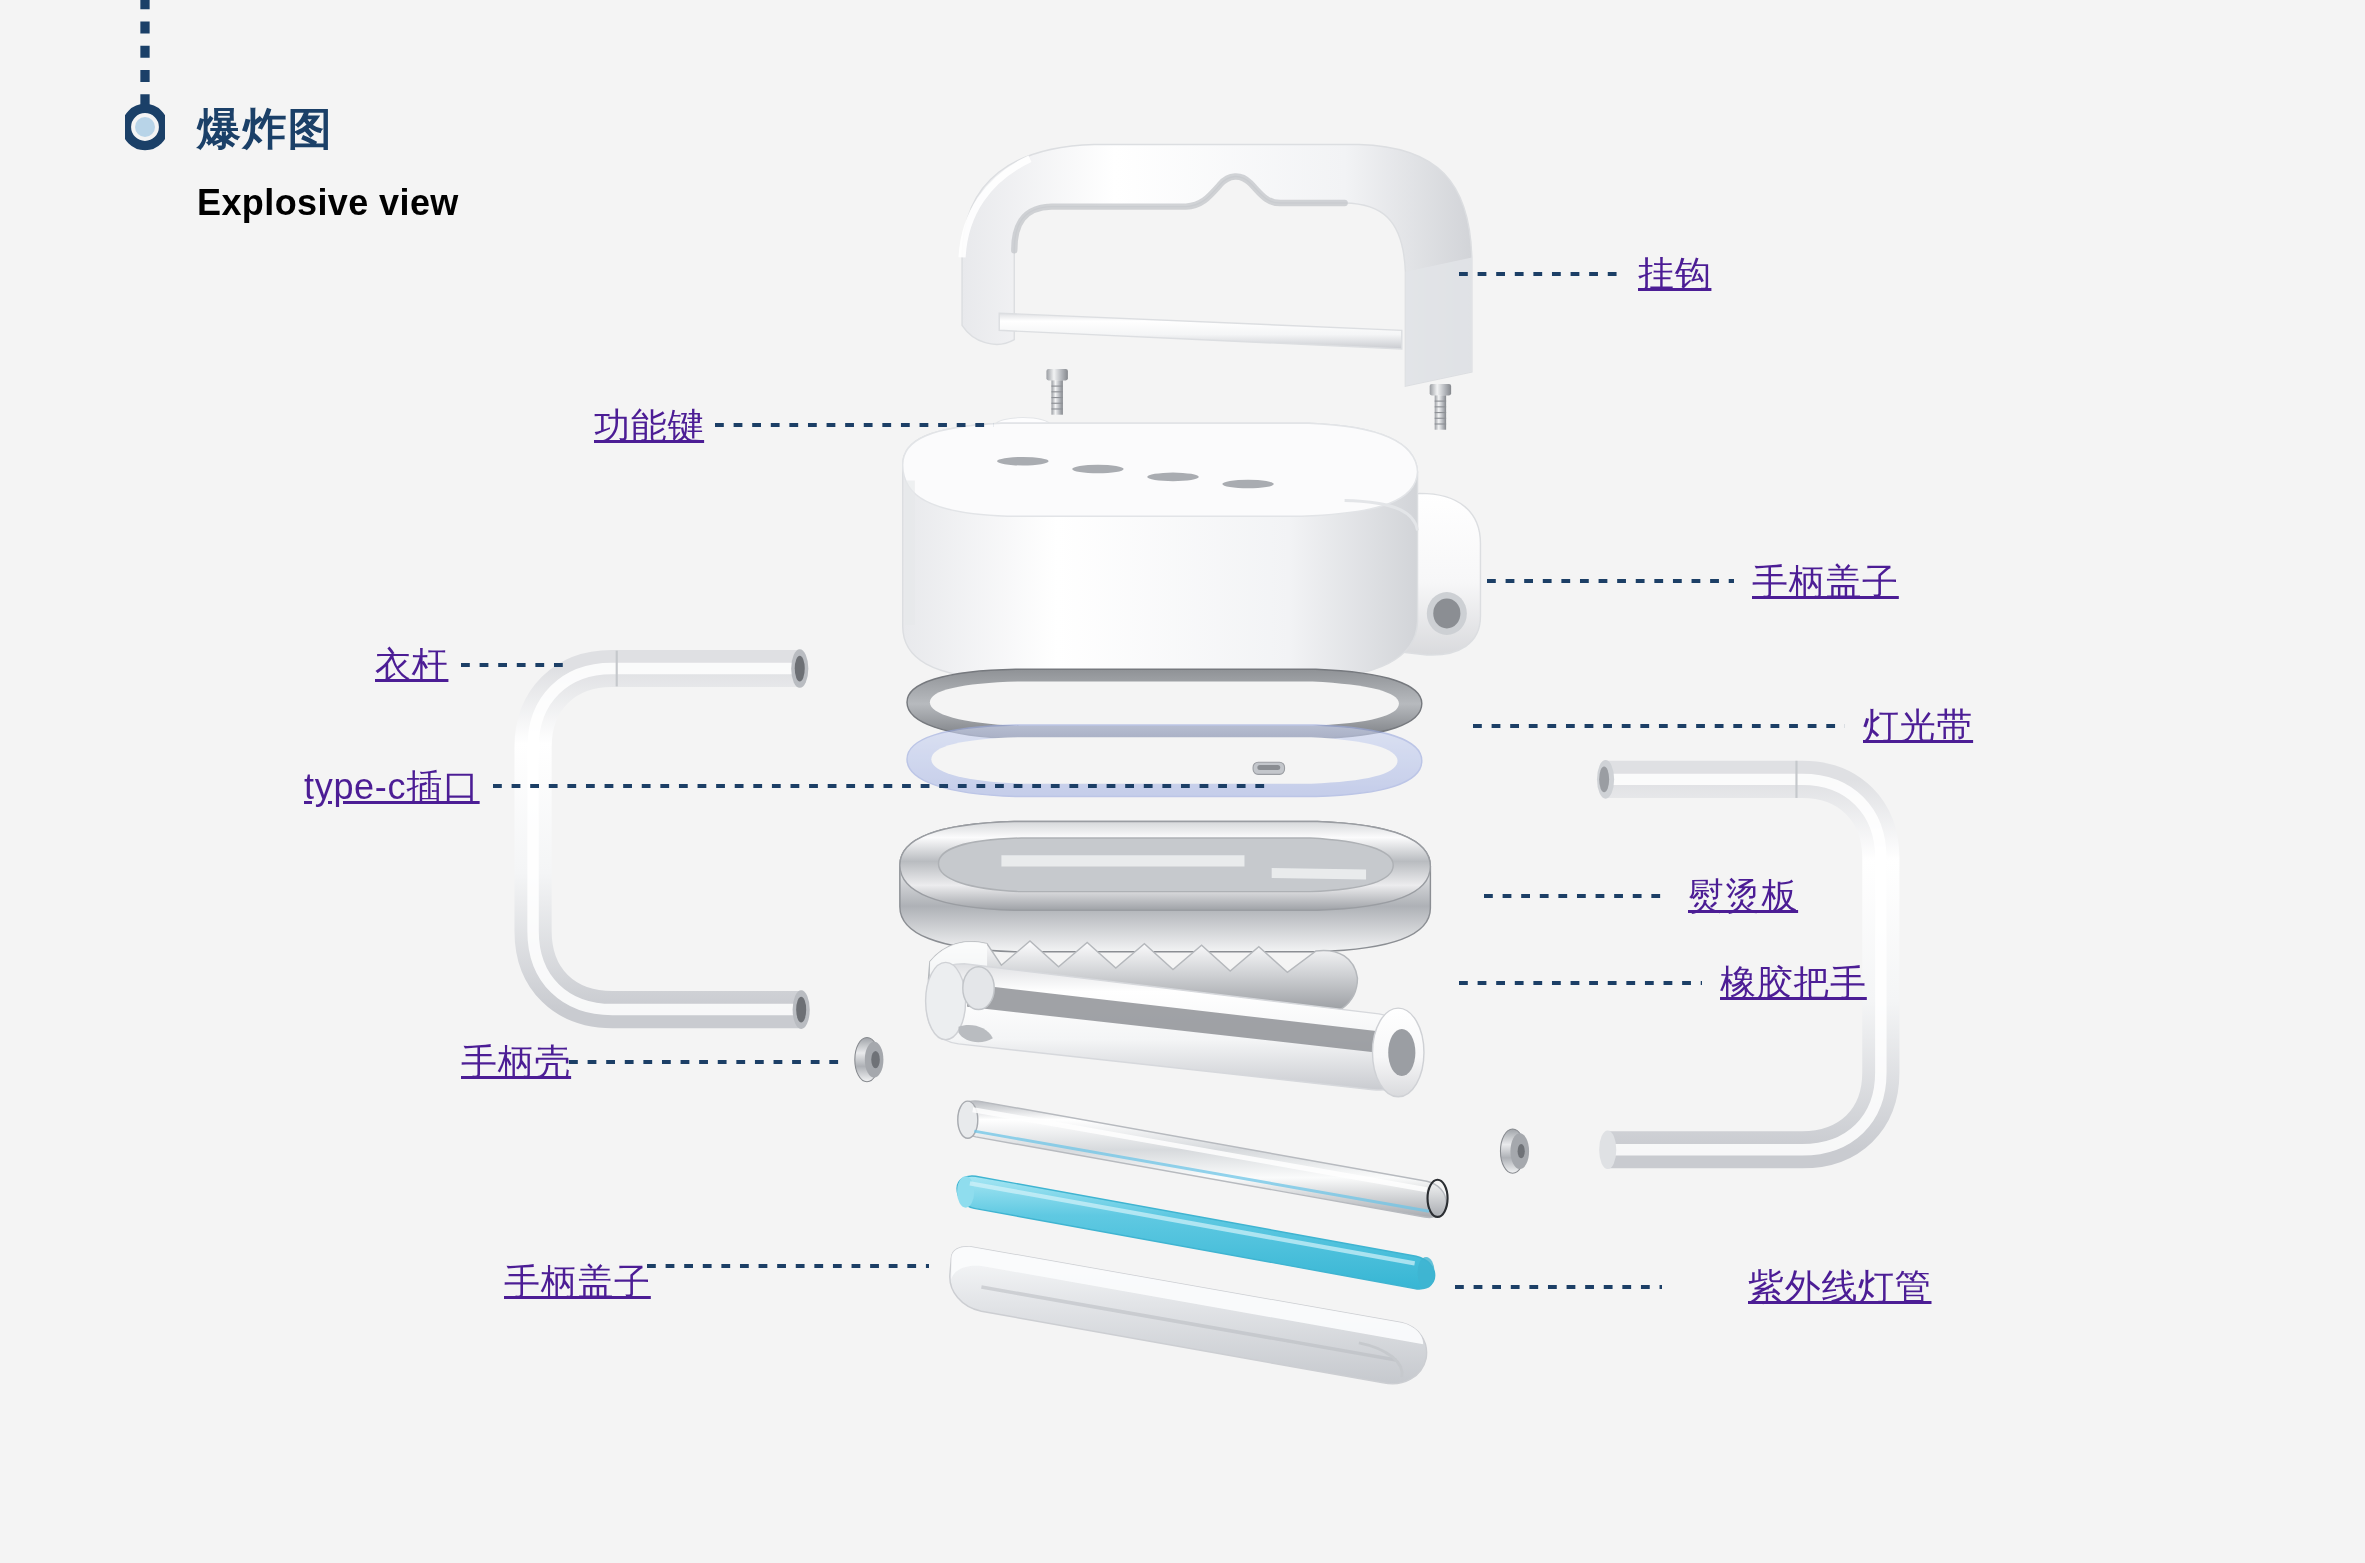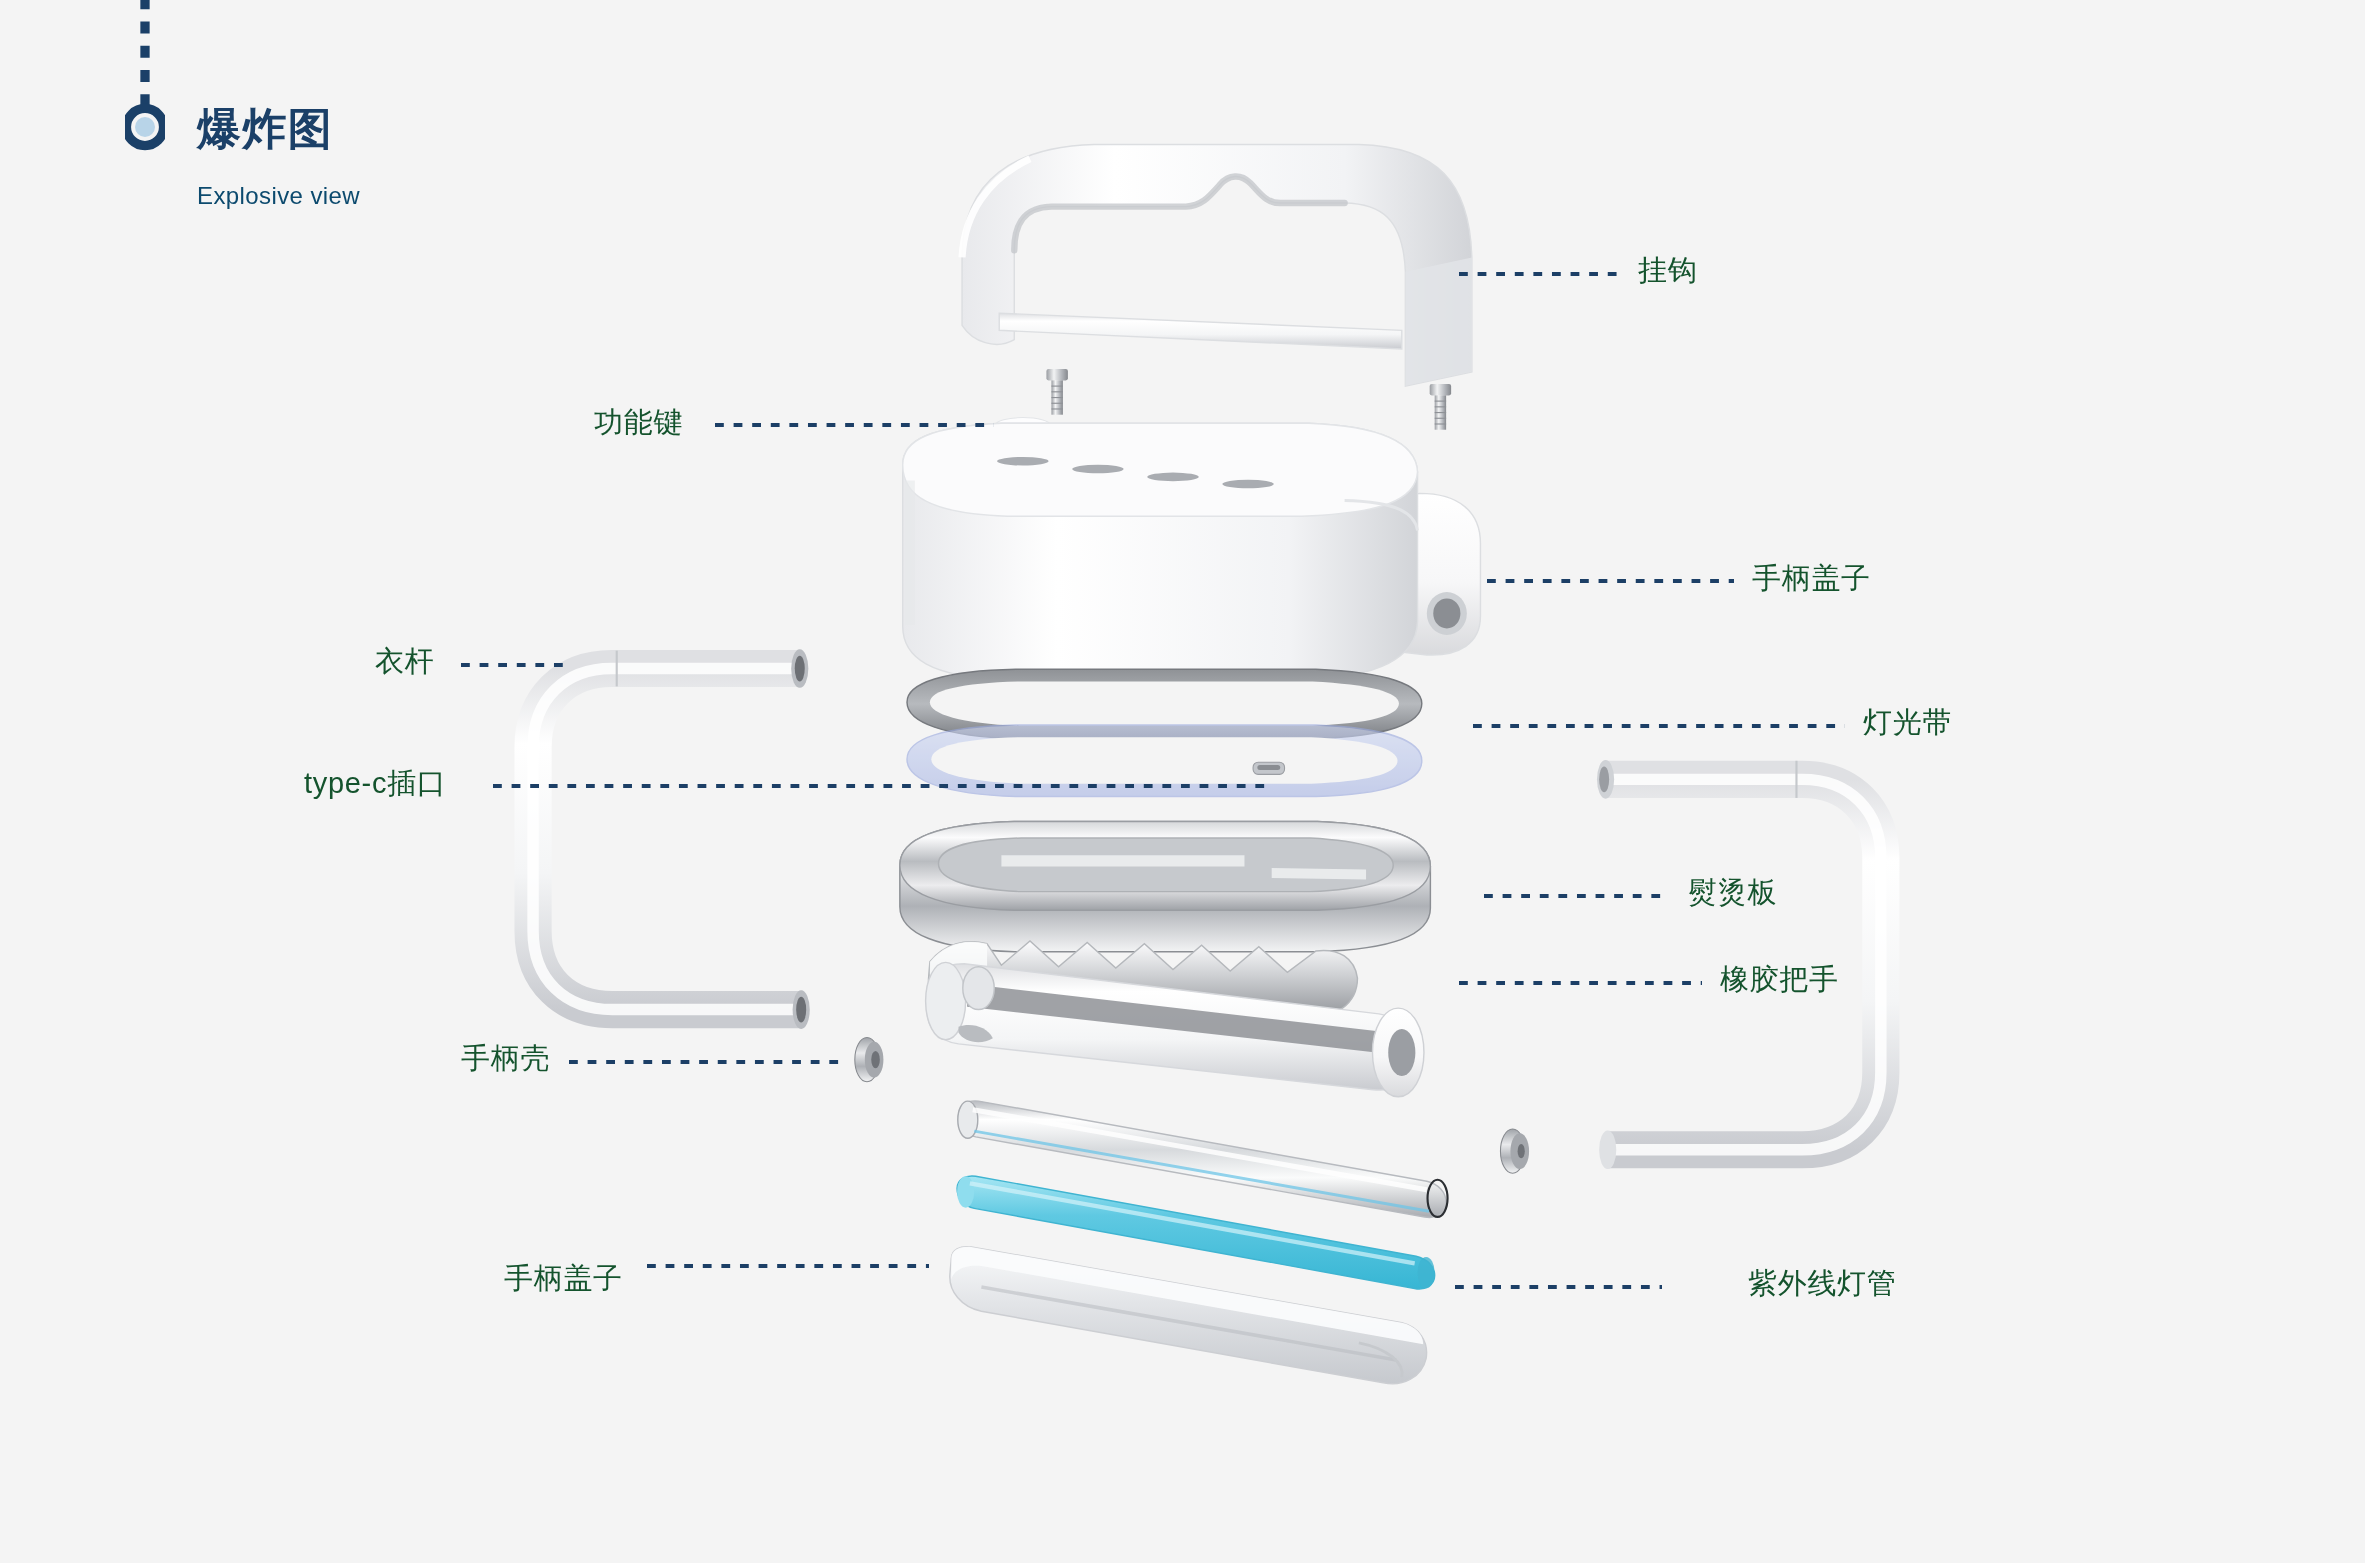--- a/index.html
+++ b/index.html
@@ -14,32 +14,33 @@
   
   #title-block { position: absolute; left: 125px; top: 0px; width: 644px; height: 236px; }
   #title-marker { position: absolute; left: 0px; top: 0px; width: 40px; height: 157px; }
   #title-cn {
     position: absolute; left: 72px; top: 100px;
     font-size: 44px; font-weight: 700; color: #1b4068; letter-spacing: 1.4px;
     white-space: nowrap;
   }
   #title-en {
     position: absolute; left: 72px; top: 182px;
-    font-size: 24px; font-weight: 400; color: #0c4a6e; letter-spacing: 0.4px;
+    font-size: 36px; font-weight: 700; color: #000000; letter-spacing: 0.4px;
     white-space: nowrap;
   }
 
   
   .label {
     position: absolute;
-    font-size: 29px;
-    color: #14532d;
+    font-size: 36px;
+    color: #4c1d95;
     white-space: nowrap;
     letter-spacing: 0.7px;
     line-height: 1;
+    text-decoration: underline;
   }
   .leader { position: absolute; height: 3.6px; }
   .leader::before {
     content: ""; position: absolute; left: 0; top: 0; right: 0; height: 3.6px;
     background-image: linear-gradient(to right, #1c3f66 0 8.6px, rgba(0,0,0,0) 8.6px 18.6px);
     background-size: 18.6px 3.6px; background-repeat: repeat-x;
   }
 
   
   #art { position: absolute; left: 0; top: 0; width: 2366px; height: 1563px; }

